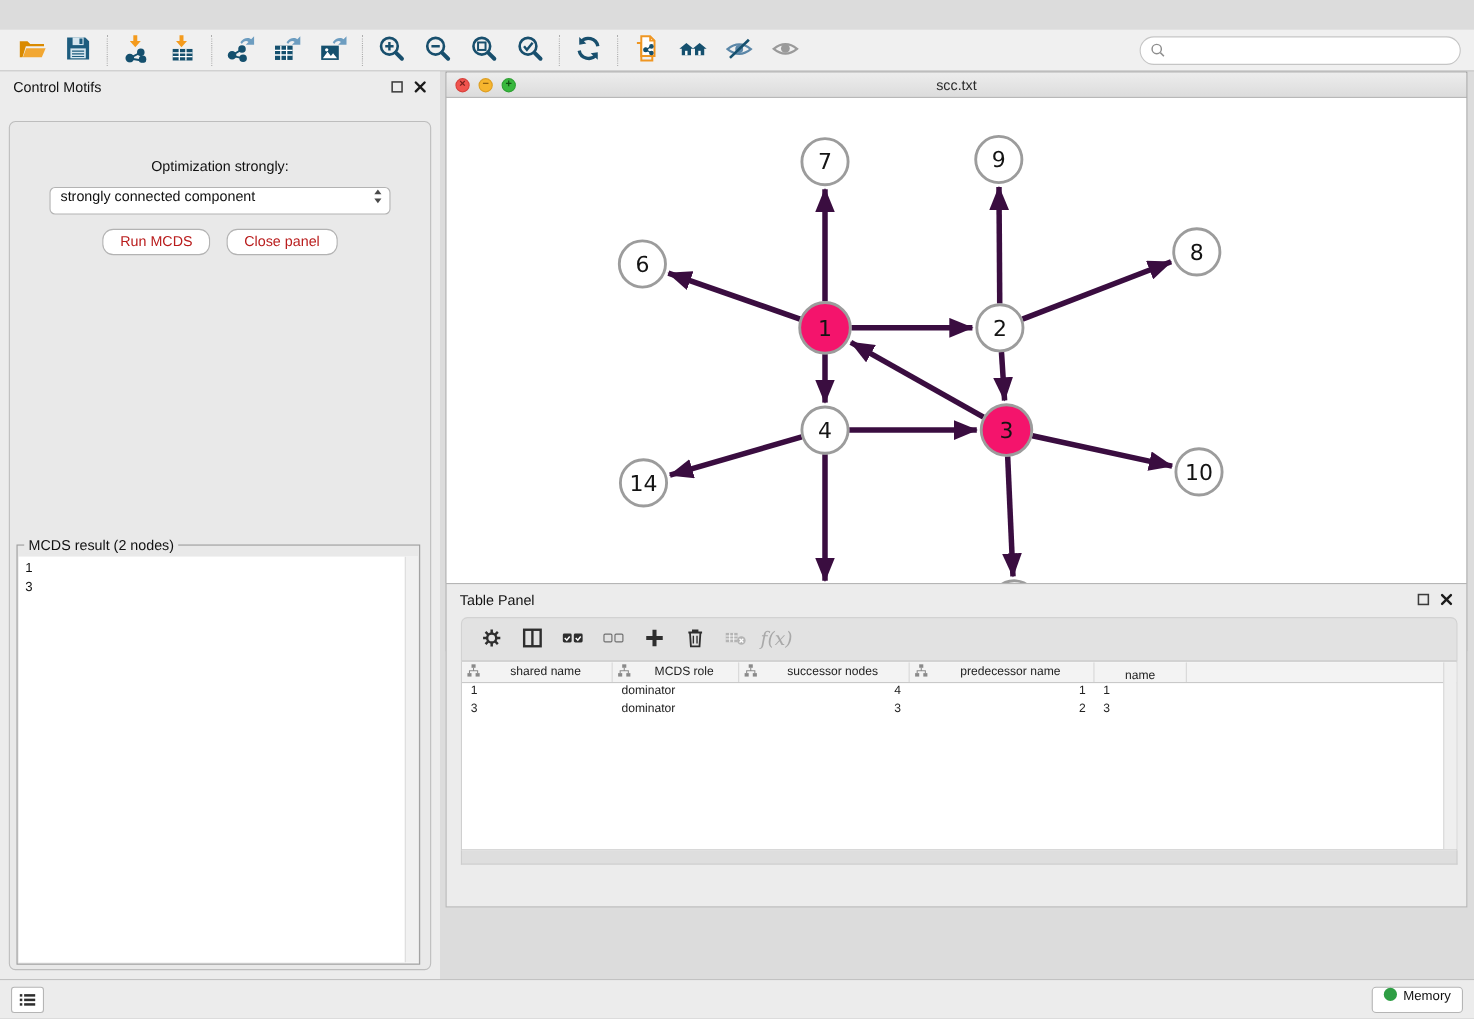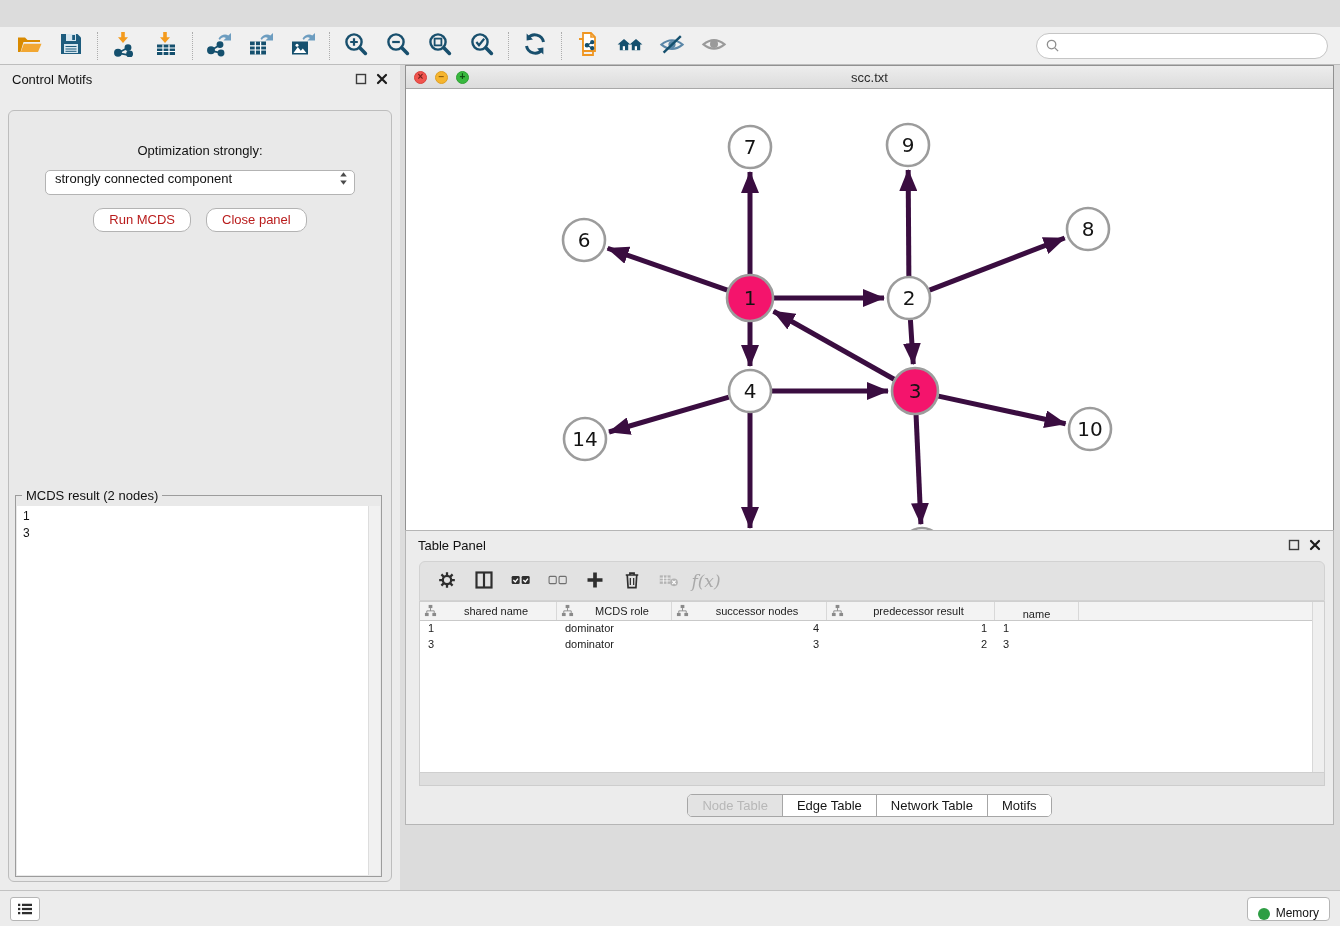--- a/index.html
+++ b/index.html
@@ -137,21 +137,21 @@
     position:absolute; left:0; right:0; bottom:0; height:36px; background:#ececec;
     border-top:1px solid #c2c2c2; display:flex; align-items:center; padding:0 10px;
   }
   #list-btn {
     width:30px; height:24px; background:#fff; border:1px solid #b5b5b5; border-radius:3px;
     display:flex; align-items:center; justify-content:center; cursor:default;
   }
   #list-btn svg { width:18px; height:14px; }
   #memory-btn {
     margin-left:auto; height:24px; background:#fff; border:1px solid #b5b5b5; border-radius:4px;
-    display:flex; align-items:flex-end; gap:6px; padding:0 10px; font-size:12px; color:#111; cursor:default;
+    display:flex; align-items:flex-start; gap:6px; padding:0 10px; font-size:12px; color:#111; cursor:default;
   }
   #memory-dot { width:12px; height:12px; border-radius:50%; background:#2e9e44; }
 </style>
 </head>
 <body>
 
 <div id="app">
 
 
   <div id="toolbar">
@@ -509,21 +509,21 @@
               </svg></span>
             <span class="th-label">successor nodes</span>
           </div>
           <div class="th-cell" style="width: 168px;">
             <span><svg viewBox="0 0 14 14">
                 <rect x="5" y="1" width="4" height="3.4" fill="#8a8a8a"></rect>
                 <rect x="1" y="9.6" width="4" height="3.4" fill="#8a8a8a"></rect>
                 <rect x="9" y="9.6" width="4" height="3.4" fill="#8a8a8a"></rect>
                 <path d="M7 4.4v3M3 9.6V7.4h8v2.2" fill="none" stroke="#8a8a8a" stroke-width="1"></path>
               </svg></span>
-            <span class="th-label">predecessor result</span>
+            <span class="th-label">predecessor name</span>
           </div>
           <div class="th-cell" style="width: 84px; align-items: flex-end;">
             <span class="th-label">name</span>
           </div>
         </div>
       <div id="tp-body">
           <div class="tr-row">
             <div class="td-cell" style="width: 137px; text-align: left;">1</div>
             <div class="td-cell" style="width: 115px; text-align: left;">dominator</div>
             <div class="td-cell" style="width: 155px; text-align: right;">4</div>
@@ -534,28 +534,20 @@
             <div class="td-cell" style="width: 137px; text-align: left;">3</div>
             <div class="td-cell" style="width: 115px; text-align: left;">dominator</div>
             <div class="td-cell" style="width: 155px; text-align: right;">3</div>
             <div class="td-cell" style="width: 168px; text-align: right;">2</div>
             <div class="td-cell" style="width: 84px; text-align: left;">3</div>
           </div>
         </div>
       <div id="tp-vscroll"></div>
     </div>
     <div id="tp-hscroll"></div>
-    <div id="tp-tabs-row">
-        <div class="seg">
-          <button class="seg-btn active">Node Table</button>
-          <button class="seg-btn">Edge Table</button>
-          <button class="seg-btn">Network Table</button>
-          <button class="seg-btn">Motifs</button>
-        </div>
-      </div>
   </div>
 
   <div id="statusbar">
     <div id="list-btn">
       <svg viewBox="0 0 20 16">
           <g fill="#2e2e2e">
             <rect x="2" y="2" width="2.6" height="2.6"></rect>
             <rect x="2" y="6.7" width="2.6" height="2.6"></rect>
             <rect x="2" y="11.4" width="2.6" height="2.6"></rect>
             <rect x="6.5" y="2" width="11.5" height="2.6"></rect>

